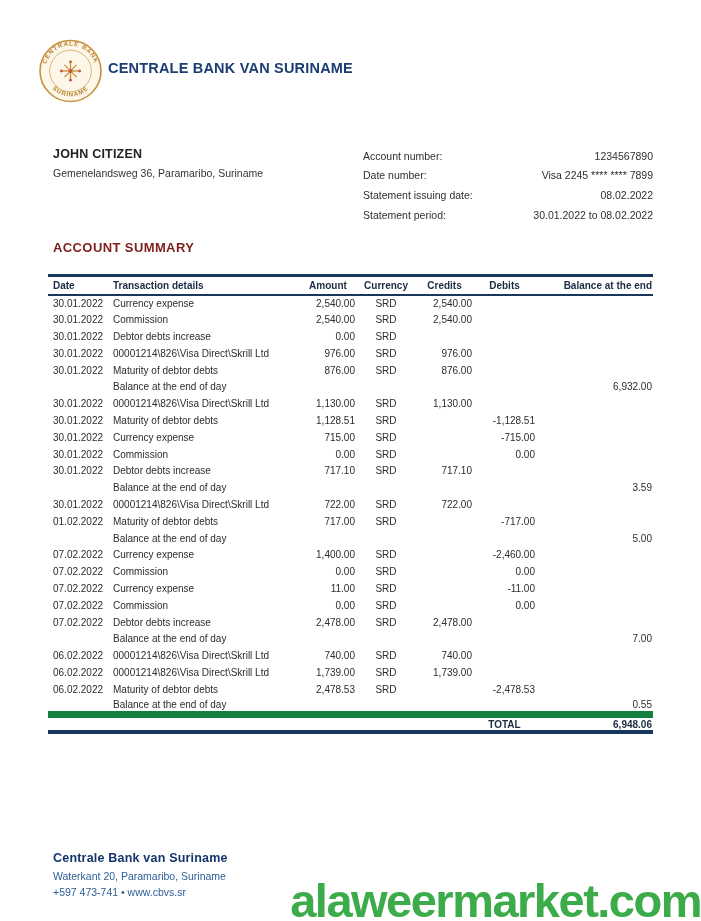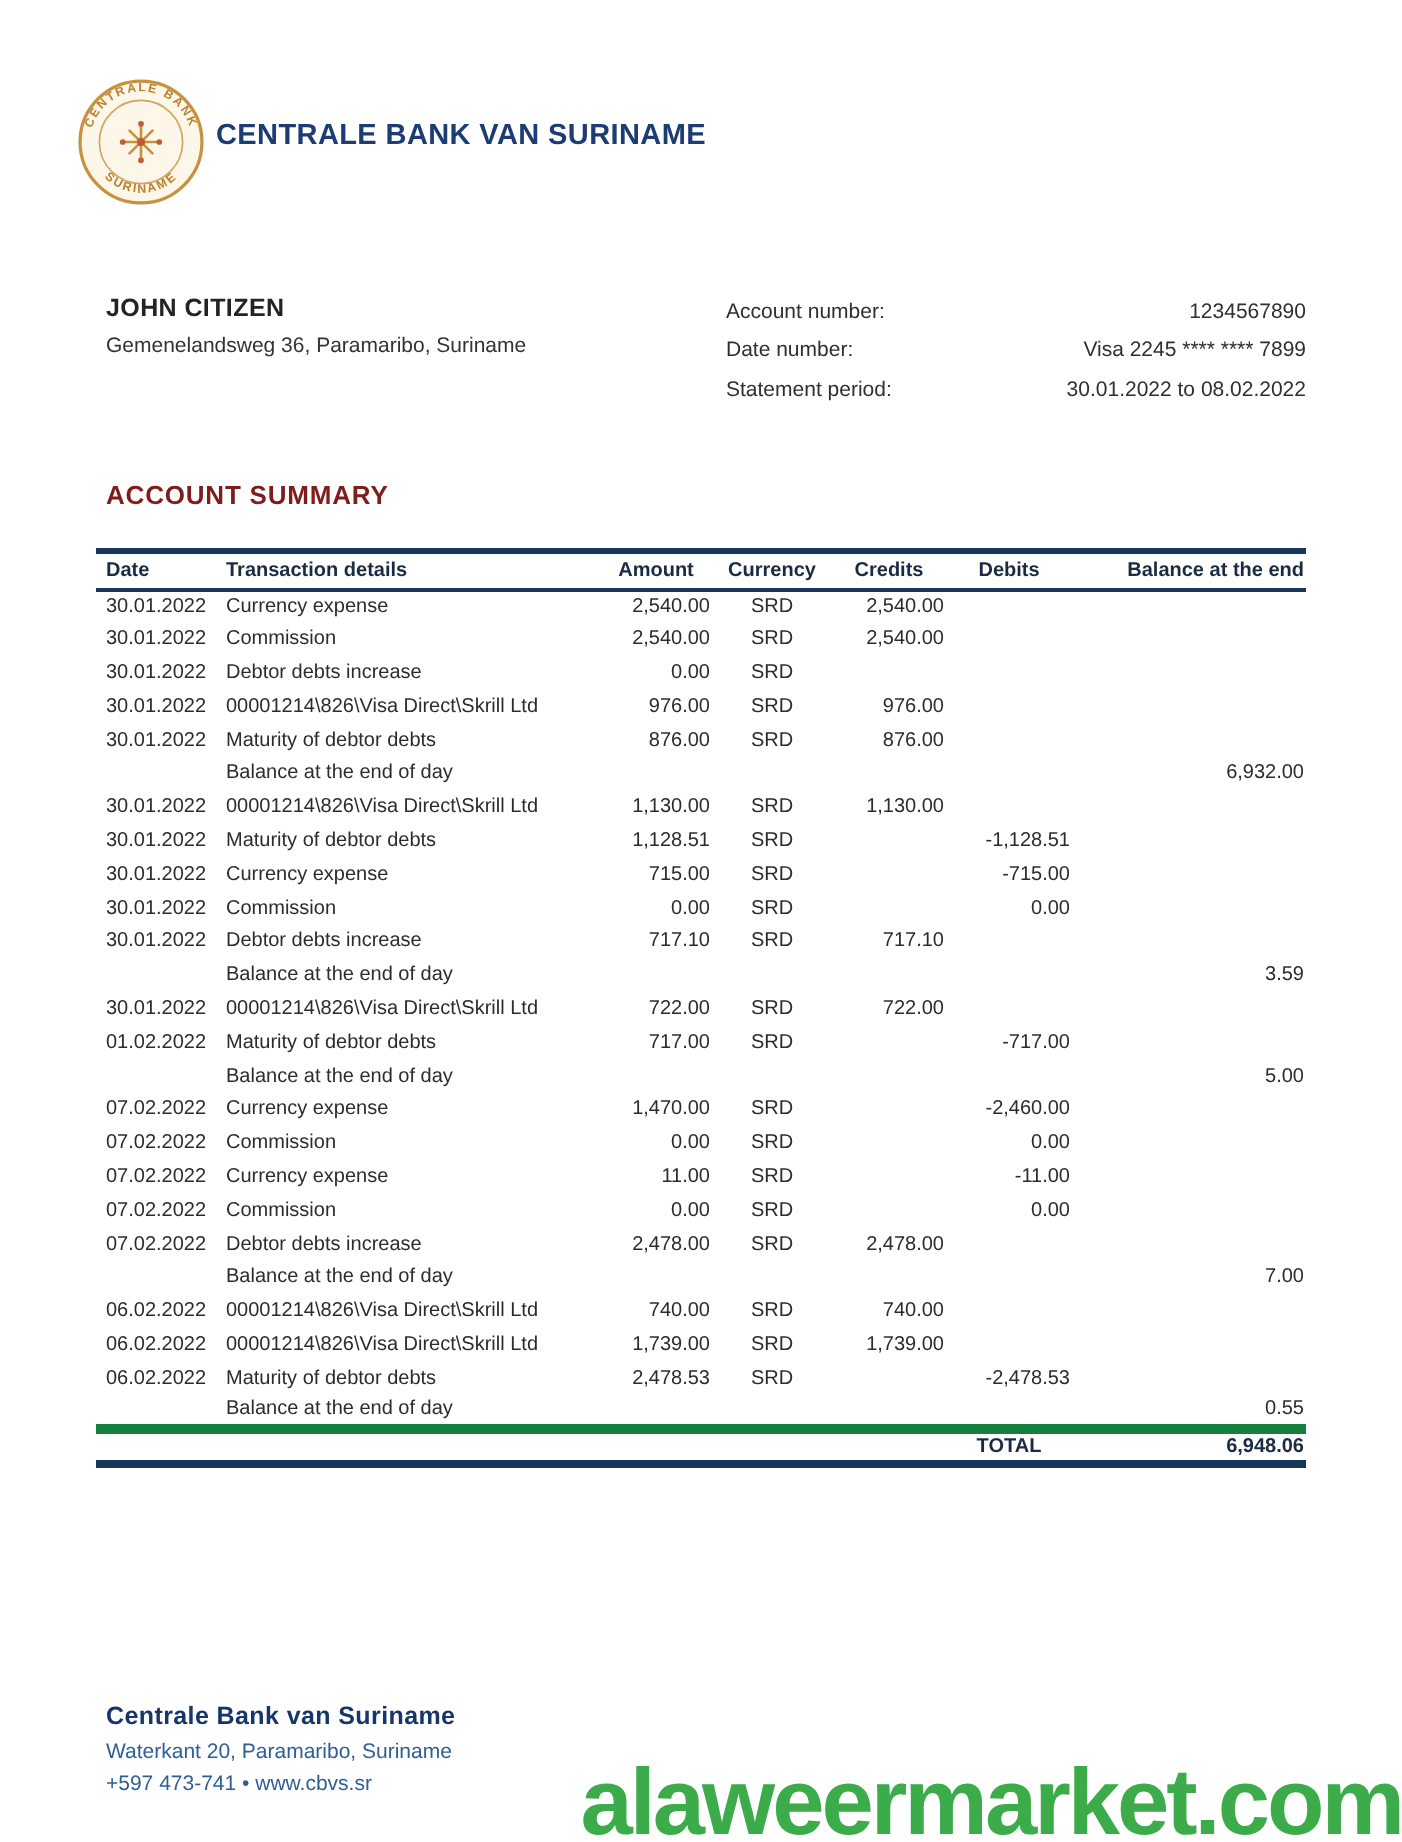--- a/index.html
+++ b/index.html
@@ -50,21 +50,21 @@
   thead th:nth-child(5) { }
   thead th:nth-child(6) { text-align:center; }
   thead th:nth-child(7) { text-align:right; padding-right:1px; }
   tbody td:nth-child(1) { text-align:left; padding-left:5px; }
   tbody td:nth-child(2) { text-align:left; padding-left:3px; }
   tbody td:nth-child(3) { text-align:right; padding-right:1px; }
   tbody td:nth-child(4) { text-align:center; }
   tbody td:nth-child(5) { text-align:right; padding-right:1px; }
   tbody td:nth-child(6) { text-align:right; padding-right:1px; }
   tbody td:nth-child(7) { text-align:right; padding-right:1px; }
-  tfoot td { border-top:5px solid #15803d; border-bottom:4px solid #17375d; height:18px; }
+  tfoot td { border-top:7px solid #15803d; border-bottom:4px solid #17375d; height:18px; }
   .total-label { text-align:center; font-weight:bold; color:#1b2b43; }
   .total-value { text-align:right; font-weight:bold; color:#1b2b43; padding-right:1px; }
 
   
   .footer { left:53px; top:851px; }
   .footer-name { font-size:12.5px; font-weight:bold; color:#16356b; letter-spacing:0.2px; }
   .footer-addr { font-size:10.5px; color:#2d5f96; margin-top:5px; }
   .footer-contact { font-size:10.5px; color:#2d5f96; margin-top:4px; }
 
   
@@ -113,20 +113,24 @@
 <div class="abs acct">
   <div class="acct-row">
     <span class="acct-label">Account number:</span>
     <span class="acct-value">1234567890</span>
   </div>
   <div class="acct-row">
     <span class="acct-label">Date number:</span>
     <span class="acct-value">Visa 2245 **** **** 7899</span>
   </div>
   <div class="acct-row">
+    <span class="acct-label">Statement issuing date:</span>
+    <span class="acct-value">08.02.2022</span>
+  </div>
+  <div class="acct-row">
     <span class="acct-label">Statement period:</span>
     <span class="acct-value">30.01.2022 to 08.02.2022</span>
   </div>
 </div>
 
 <div class="abs section-title">ACCOUNT SUMMARY</div>
 
 <div class="abs stmt-table-wrap">
   <table>
     <colgroup>
@@ -281,21 +285,21 @@
     <td>Balance at the end of day</td>
     <td></td>
     <td></td>
     <td></td>
     <td></td>
     <td>5.00</td>
   </tr>
         <tr>
     <td>07.02.2022</td>
     <td>Currency expense</td>
-    <td>1,470.00</td>
+    <td>1,400.00</td>
     <td>SRD</td>
     <td></td>
     <td>-2,460.00</td>
     <td></td>
   </tr>
         <tr>
     <td>07.02.2022</td>
     <td>Commission</td>
     <td>0.00</td>
     <td>SRD</td>

